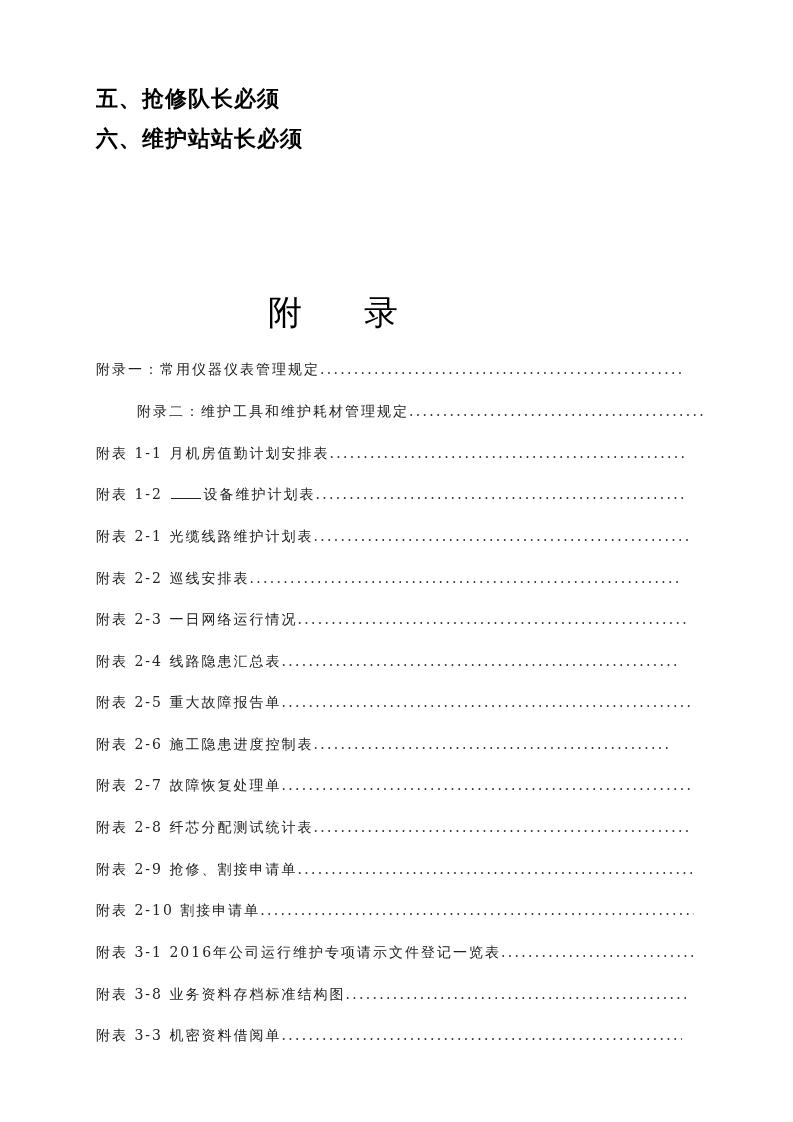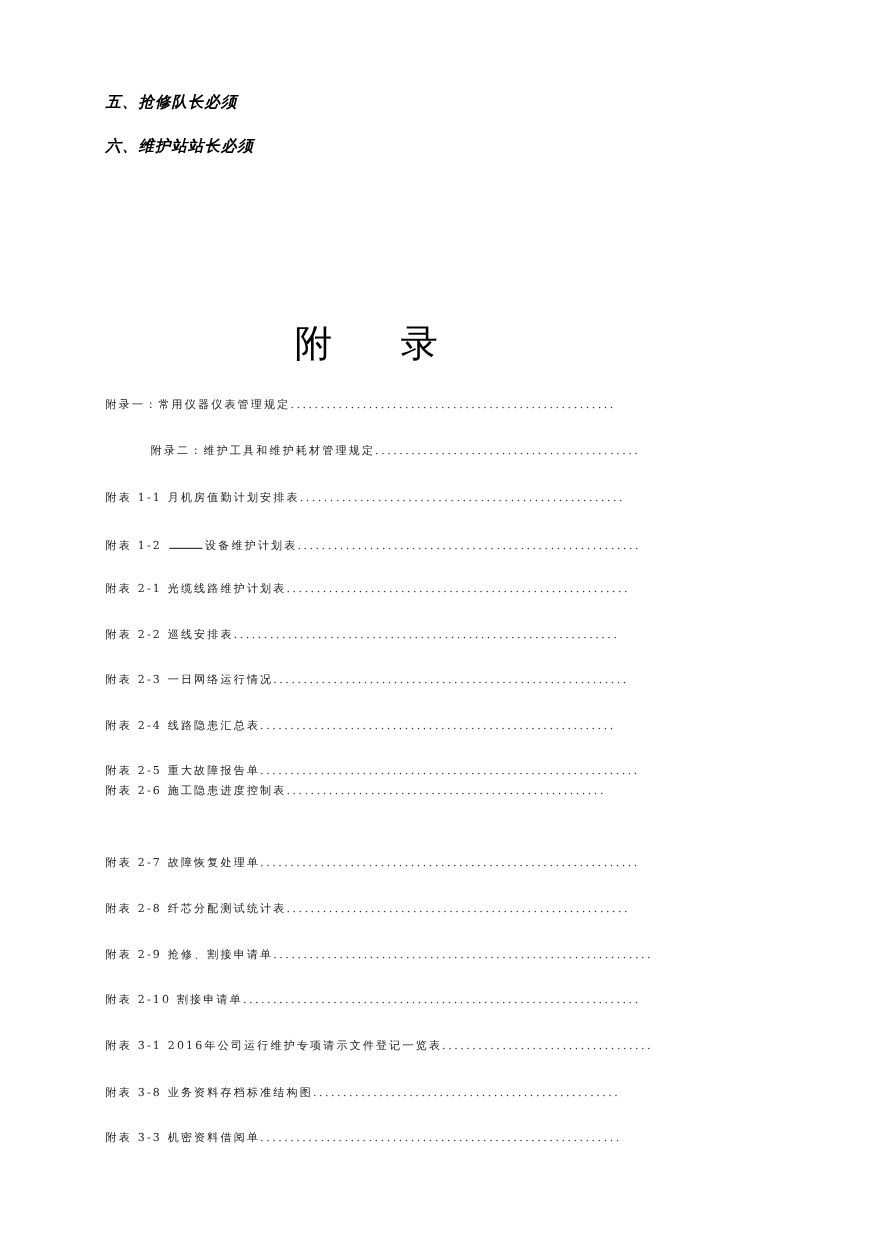--- a/index.html
+++ b/index.html
@@ -1,21 +1,21 @@
 <!DOCTYPE html>
 <html><head>
   <meta charset="utf-8">
   <style>
     html, body { margin: 0; padding: 0; background: #ffffff; }
     body { width: 793px; height: 1122px; position: relative; overflow: hidden; font-family: "DejaVu Serif", serif; color: #111; }
-    .heading { position: absolute; left: 96px; font-family: "DejaVu Sans", sans-serif; font-weight: bold; font-size: 14px; letter-spacing: 1px; color: #000; font-style: italic; }
+    .heading { position: absolute; left: 96px; font-family: "DejaVu Sans", sans-serif; font-weight: bold; font-size: 22px; letter-spacing: 1px; color: #000; }
     .title { position: absolute; left: 0; width: 666px; top: 290px; text-align: center; font-size: 34px; color: #000; letter-spacing: 0; }
     .title span { display: inline-block; }
     .title .gap { width: 62px; }
-    .toc-row { position: absolute; left: 96px; height: 20px; font-size: 10px; line-height: 20px; white-space: nowrap; overflow: hidden; color: #222; }
+    .toc-row { position: absolute; left: 96px; height: 20px; font-size: 14px; line-height: 20px; white-space: nowrap; overflow: hidden; color: #222; }
     .toc-row .lbl { letter-spacing: 2px; }
     .toc-row .blank { display: inline-block; width: 30px; border-bottom: 1px solid #222; height: 14px; vertical-align: baseline; margin: 0 2px; }
     .toc-row .dots { letter-spacing: 2.3px; color: #333; }
   </style>
 </head>
 <body>
 
 <div>
   <div class="heading" style="top:84px">五、抢修队长必须</div>
   <div class="heading" style="top:124px">六、维护站站长必须</div>
@@ -27,21 +27,21 @@
   <div id="toc">
       <div class="toc-row" style="top: 359px; width: 588px;"><span class="lbl">附录一：</span><span class="lbl">常用仪器仪表管理规定</span><span class="dots">......................................................</span></div>
       <div class="toc-row" style="top: 401px; width: 582px; margin-left: 41px;"><span class="lbl">附录二：</span><span class="lbl">维护工具和维护耗材管理规定</span><span class="dots">............................................</span></div>
       <div class="toc-row" style="top: 443px; width: 588px;"><span class="lbl">附表 1-1 </span><span class="lbl">月机房值勤计划安排表</span><span class="dots">......................................................</span></div>
       <div class="toc-row" style="top: 484px; width: 588px;"><span class="lbl">附表 1-2 </span><span class="blank"></span><span class="lbl">设备维护计划表</span><span class="dots">.........................................................</span></div>
       <div class="toc-row" style="top: 526px; width: 592px;"><span class="lbl">附表 2-1 </span><span class="lbl">光缆线路维护计划表</span><span class="dots">.........................................................</span></div>
       <div class="toc-row" style="top: 568px; width: 588px;"><span class="lbl">附表 2-2 </span><span class="lbl">巡线安排表</span><span class="dots">................................................................</span></div>
       <div class="toc-row" style="top: 609px; width: 590px;"><span class="lbl">附表 2-3 </span><span class="lbl">一日网络运行情况</span><span class="dots">...........................................................</span></div>
       <div class="toc-row" style="top: 651px; width: 588px;"><span class="lbl">附表 2-4 </span><span class="lbl">线路隐患汇总表</span><span class="dots">...........................................................</span></div>
       <div class="toc-row" style="top: 692px; width: 594px;"><span class="lbl">附表 2-5 </span><span class="lbl">重大故障报告单</span><span class="dots">...............................................................</span></div>
-      <div class="toc-row" style="top: 710px; width: 580px;"><span class="lbl">附表 2-6 </span><span class="lbl">施工隐患进度控制表</span><span class="dots">.....................................................</span></div>
+      <div class="toc-row" style="top: 734px; width: 580px;"><span class="lbl">附表 2-6 </span><span class="lbl">施工隐患进度控制表</span><span class="dots">.....................................................</span></div>
       <div class="toc-row" style="top: 775px; width: 594px;"><span class="lbl">附表 2-7 </span><span class="lbl">故障恢复处理单</span><span class="dots">...............................................................</span></div>
       <div class="toc-row" style="top: 817px; width: 592px;"><span class="lbl">附表 2-8 </span><span class="lbl">纤芯分配测试统计表</span><span class="dots">.........................................................</span></div>
       <div class="toc-row" style="top: 859px; width: 596px;"><span class="lbl">附表 2-9 </span><span class="lbl">抢修、割接申请单</span><span class="dots">...............................................................</span></div>
       <div class="toc-row" style="top: 900px; width: 598px;"><span class="lbl">附表 2-10 </span><span class="lbl">割接申请单</span><span class="dots">..................................................................</span></div>
       <div class="toc-row" style="top: 942px; width: 600px;"><span class="lbl">附表 3-1 </span><span class="lbl">2016年公司运行维护专项请示文件登记一览表</span><span class="dots">...................................</span></div>
       <div class="toc-row" style="top: 984px; width: 590px;"><span class="lbl">附表 3-8 </span><span class="lbl">业务资料存档标准结构图</span><span class="dots">...................................................</span></div>
       <div class="toc-row" style="top: 1025px; width: 586px;"><span class="lbl">附表 3-3 </span><span class="lbl">机密资料借阅单</span><span class="dots">............................................................</span></div>
     </div>
 </div>
 

